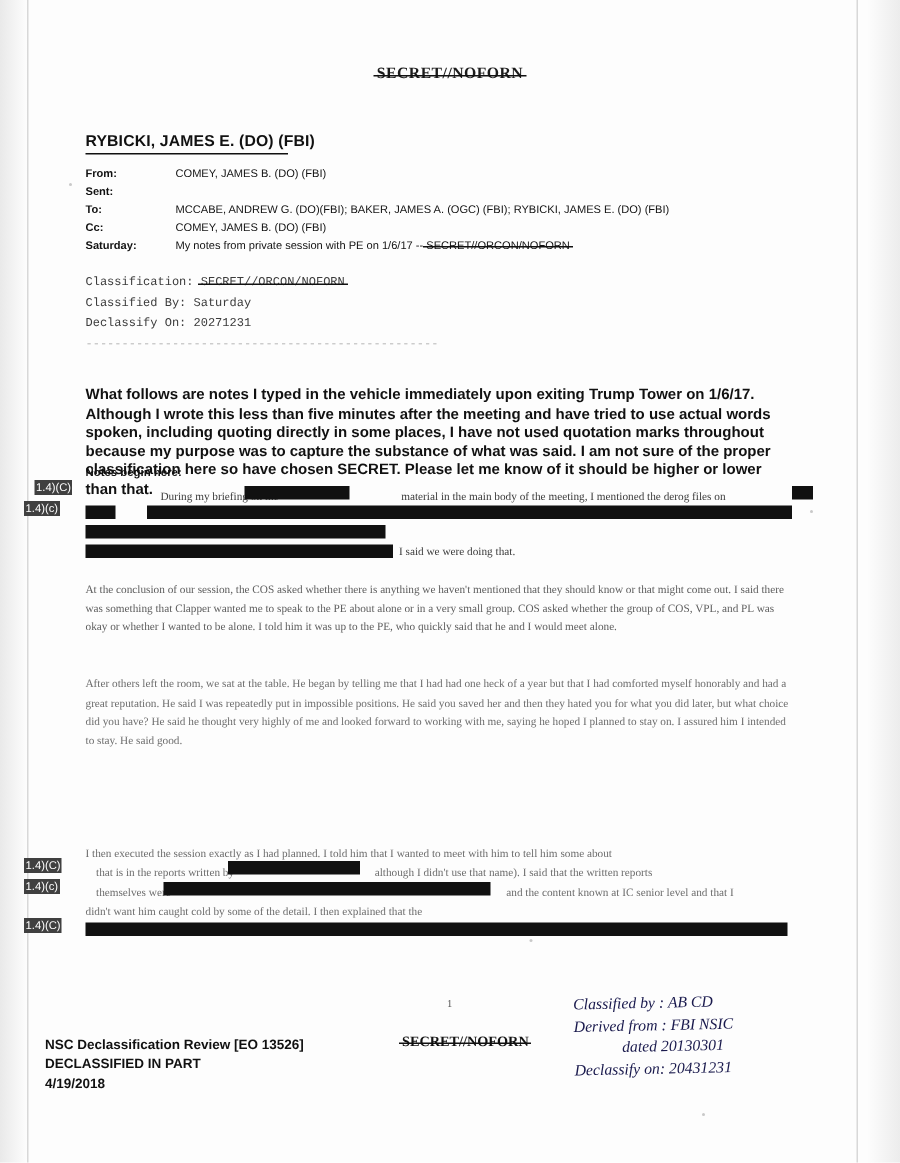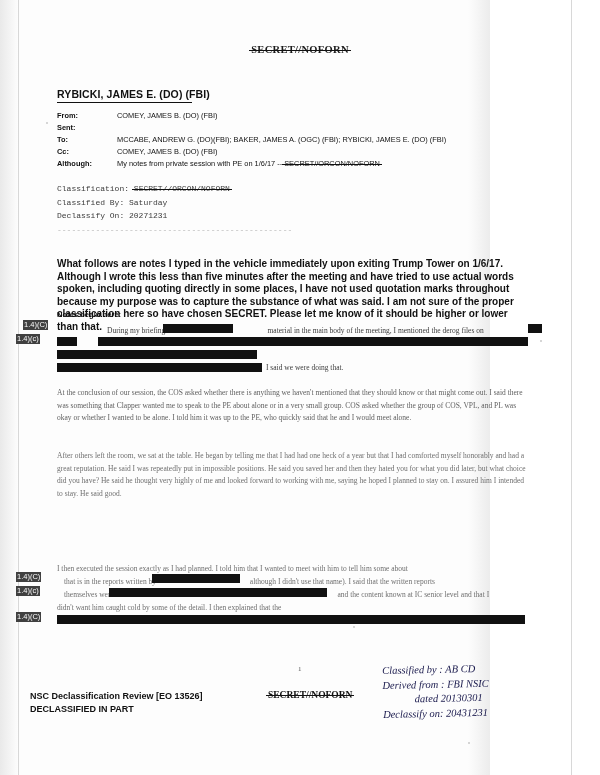--- a/index.html
+++ b/index.html
@@ -11,21 +11,21 @@
     height: 775px;
     background: #ffffff;
     font-family: "Liberation Sans", sans-serif;
     color: #000;
     overflow: hidden;
     position: relative;
   }
   .page {
     position: absolute;
     left: 0; top: 0;
-    width: 490px;
+    width: 600px;
     height: 775px;
     background: #fdfdfd;
   }
   
   .scan-edge-left {
     position: absolute;
     left: 0; top: 0;
     width: 18px; height: 775px;
     background: linear-gradient(to right, #e9e9e9, #fdfdfd);
   }
@@ -261,21 +261,21 @@
       </div>
       <div class="meta-row">
         <div class="meta-label">To:</div>
         <div class="meta-value">MCCABE, ANDREW G. (DO)(FBI); BAKER, JAMES A. (OGC) (FBI); RYBICKI, JAMES E. (DO) (FBI)</div>
       </div>
       <div class="meta-row">
         <div class="meta-label">Cc:</div>
         <div class="meta-value">COMEY, JAMES B. (DO) (FBI)</div>
       </div>
       <div class="meta-row">
-        <div class="meta-label">Although:</div>
+        <div class="meta-label">Saturday:</div>
         <div class="meta-value">
           <span>My notes from private session with PE on 1/6/17 -- </span><span class="strike">SECRET//ORCON/NOFORN</span>
         </div>
       </div>
     </div>
 
     <div class="typed-block">
       <div class="typed-line"><span>Classification:</span> <span class="strike">SECRET//ORCON/NOFORN</span></div>
       <div class="typed-line">Classified By: Saturday</div>
       <div class="typed-line">Declassify On: 20271231</div>
@@ -324,20 +324,21 @@
 
     <div class="marking" style="left:16px; top:572px;">1.4)(C)</div>
     <div class="marking" style="left:16px; top:586px;">1.4)(c)</div>
     <div class="marking" style="left:16px; top:612px;">1.4)(C)</div>
 
     <div class="page-num">1</div>
 
     <div class="footer-left">
       <div>NSC Declassification Review [EO 13526]</div>
       <div>DECLASSIFIED IN PART</div>
+      <div>4/19/2018</div>
     </div>
 
     <div class="footer-classif">
       <span class="strike">SECRET//NOFORN</span>
     </div>
 
     <div class="handwriting">
       <div>Classified by : AB CD</div>
       <div>Derived from : FBI NSIC</div>
       <div style="padding-left:32px;">dated  20130301</div>

